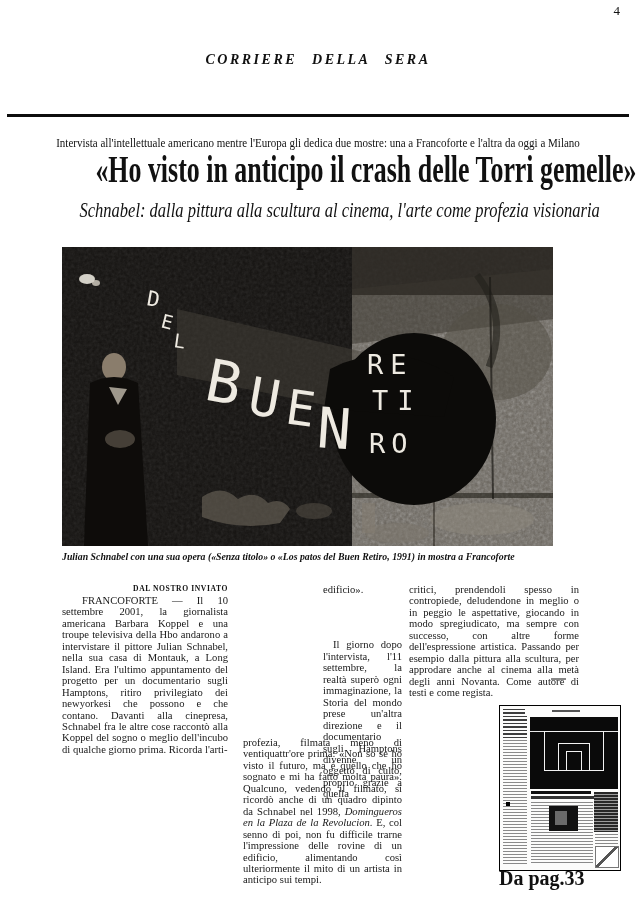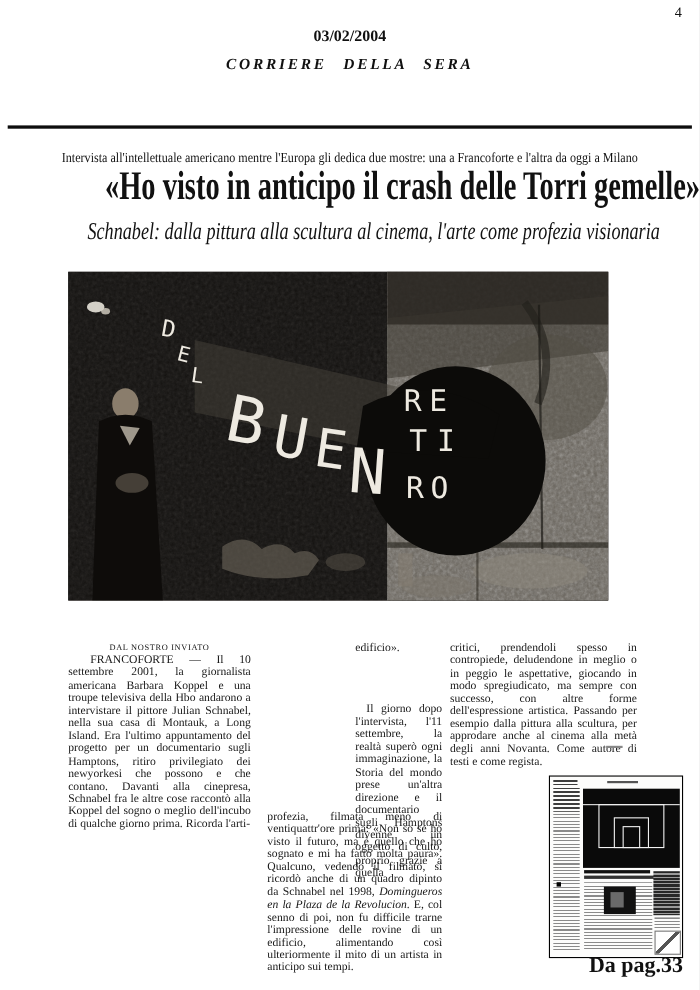--- a/index.html
+++ b/index.html
@@ -23,54 +23,53 @@
   .headline{top:150px;font-size:37px;font-weight:bold;line-height:1.1;
             transform:scaleX(.70);transform-origin:50% 50%;}
   .subhead{top:197px;font-size:22px;font-style:italic;
            transform:scaleX(.75);transform-origin:50% 50%;}
 
   .photo{left:62px;top:247px;width:491px;height:299px;background:#141210;}
   .photo svg{display:block;width:100%;height:100%;}
   .caption{left:62px;top:551px;width:491px;font-size:9.8px;font-weight:bold;font-style:italic;}
 
   .bodytxt{font-size:10.6px;line-height:11.45px;text-align:justify;color:#181818;}
-  .byline{left:62px;top:584px;width:166px;font-size:7.6px;font-weight:normal;
-          letter-spacing:.6px;text-align:center;}
+  .byline{left:62px;top:584px;width:166px;font-size:7.6px;font-weight:bold;
+          letter-spacing:.6px;text-align:right;}
   .c1w{left:62px;top:595px;width:166px;text-indent:20px;}
   .c1n{left:135px;top:744px;width:97px;}
   .c2a{left:323px;top:584px;width:79px;}
   .c2b{left:243px;top:737px;width:159px;}
   .c3{left:409px;top:584px;width:170px;}
   .bodytxt p{margin:0;}
   .bodytxt p.ind{text-indent:10px;margin-top:44px;}
   .ital{font-style:italic;margin-top:12px;}
   .endmark{left:551px;top:678px;width:15px;height:2px;background:#888;}
 
   .cultura{left:150px;top:864px;width:120px;text-align:center;
            font-size:22px;font-weight:bold;}
-  .dapag{left:499px;top:867px;width:122px;text-align:right;
+  .dapag{left:499px;top:867px;width:122px;text-align:left;
          font-size:20px;font-weight:bold;}
 
   
   .thumb{left:499px;top:705px;width:120px;height:164px;border:1px solid #000;background:#fcfcfb;}
   .tn{position:absolute;}
   .tn-text{background:repeating-linear-gradient(to bottom,#8a8a8a 0 1px,transparent 1px 3px);}
   .tn-text-dark{background:repeating-linear-gradient(to bottom,#3d3d3d 0 1.5px,transparent 1.5px 3.5px);}
   .tn-ad{background:repeating-linear-gradient(to bottom,#272727 0 2px,#9b9b9b 2px 3px);}
   .tn-frame{border:1px solid #f2f2f2;}
   .tn-map{border:1px solid #777;background:
           linear-gradient(135deg,transparent 44%,#555 44%,#555 54%,transparent 54%),#fff;}
 </style>
 </head>
 <body>
 
 <div id="page">
 
   <div class="abs pgnum">4</div>
-  <div class="abs ctr date">03/02/2004</div>
   <div class="abs ctr masthead">CORRIERE DELLA SERA</div>
   <div class="abs rule"></div>
 
   <div class="abs ctr kicker">Intervista all'intellettuale americano mentre l'Europa gli dedica due mostre: una a Francoforte e l'altra da oggi a Milano</div>
   <div class="abs ctr headline">«Ho visto in anticipo il crash delle Torri gemelle»</div>
   <div class="abs ctr subhead">Schnabel: dalla pittura alla scultura al cinema, l'arte come profezia visionaria</div>
 
   <div class="abs photo">
     <svg viewBox="0 0 491 299" preserveAspectRatio="none">
       <defs>
@@ -120,20 +119,21 @@
         <text x="141" y="152" font-size="58" transform="rotate(11 141 152)">B</text>
         <text x="184" y="166" font-size="52" transform="rotate(10 184 166)">U</text>
         <text x="222" y="176" font-size="48" transform="rotate(8 222 176)">E</text>
         <text x="254" y="200" font-size="56" transform="rotate(4 254 200)">N</text>
         <text x="305" y="127" font-size="27" letter-spacing="7">RE</text>
         <text x="310" y="163" font-size="27" letter-spacing="9">TI</text>
         <text x="307" y="206" font-size="27" letter-spacing="6">RO</text>
       </g>
     </svg>
   </div>
+  <div class="abs caption">Julian Schnabel con una sua opera («Senza titolo» o «Los patos del Buen Retiro, 1991) in mostra a Francoforte</div>
 
   <div class="abs byline">DAL NOSTRO INVIATO</div>
   <div class="abs bodytxt c1w">FRANCOFORTE — Il 10 settembre 2001, la giornalista americana Barbara Koppel e una troupe televisiva della Hbo andarono a intervistare il pittore Julian Schnabel, nella sua casa di Montauk, a Long Island. Era l'ultimo appuntamento del progetto per un documentario sugli Hamptons, ritiro privilegiato dei newyorkesi che possono e che contano. Davanti alla cinepresa, Schnabel fra le altre cose raccontò alla Koppel del sogno o meglio dell'incubo di qualche giorno prima. Ricorda l'arti-</div>
 
   <div class="abs bodytxt c2a">
     <p>edificio».</p>
     <p class="ind">Il giorno dopo l'intervista, l'11 settembre, la realtà superò ogni immaginazione, la Storia del mondo prese un'altra direzione e il documentario sugli Hamptons divenne un oggetto di culto, proprio grazie a quella</p>
   </div>
 
   <div class="abs bodytxt c2b">

